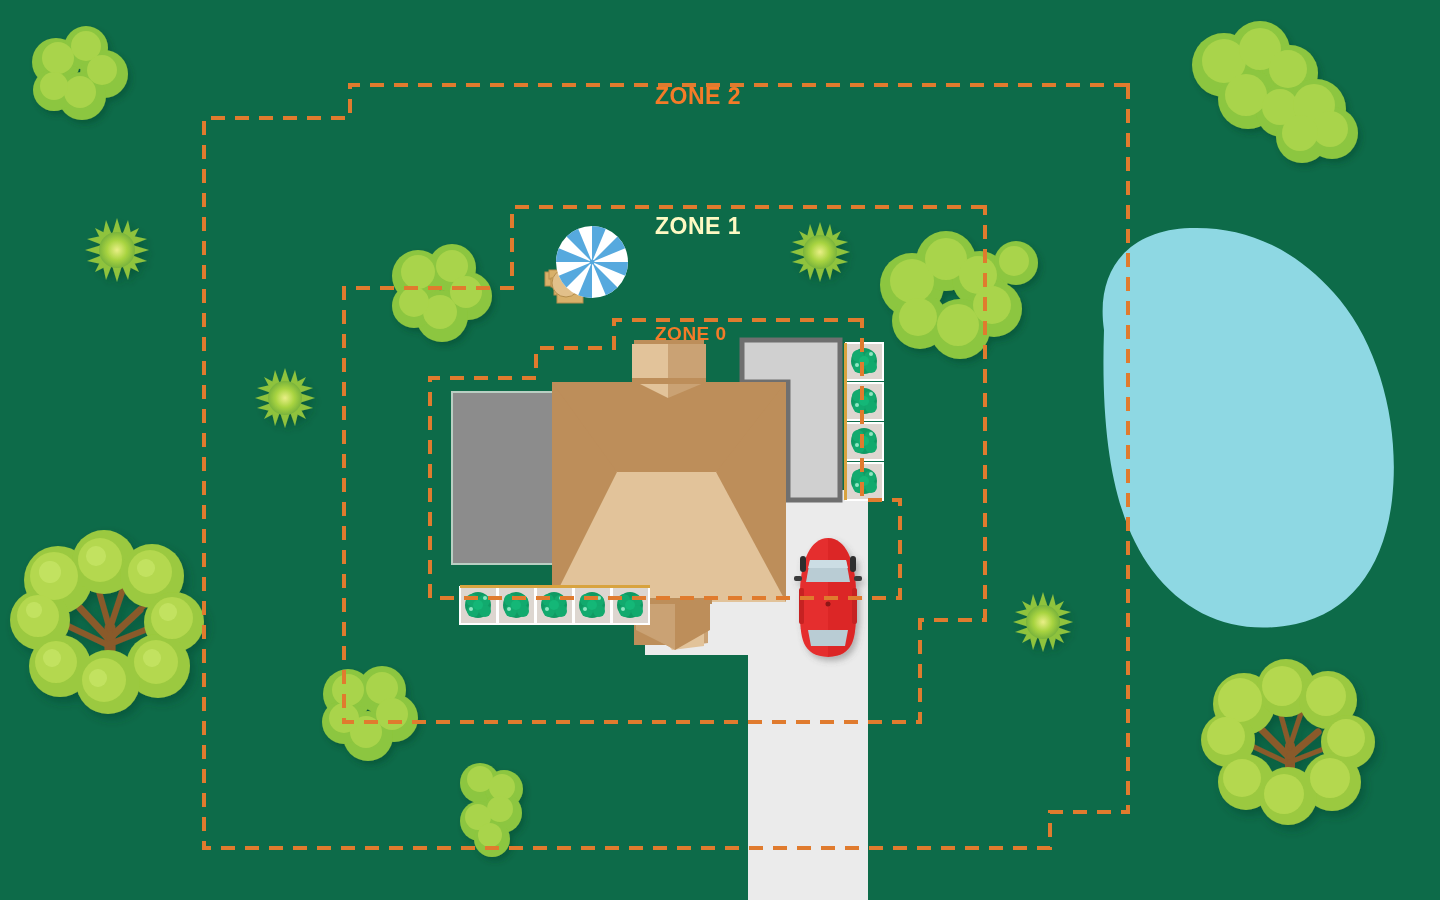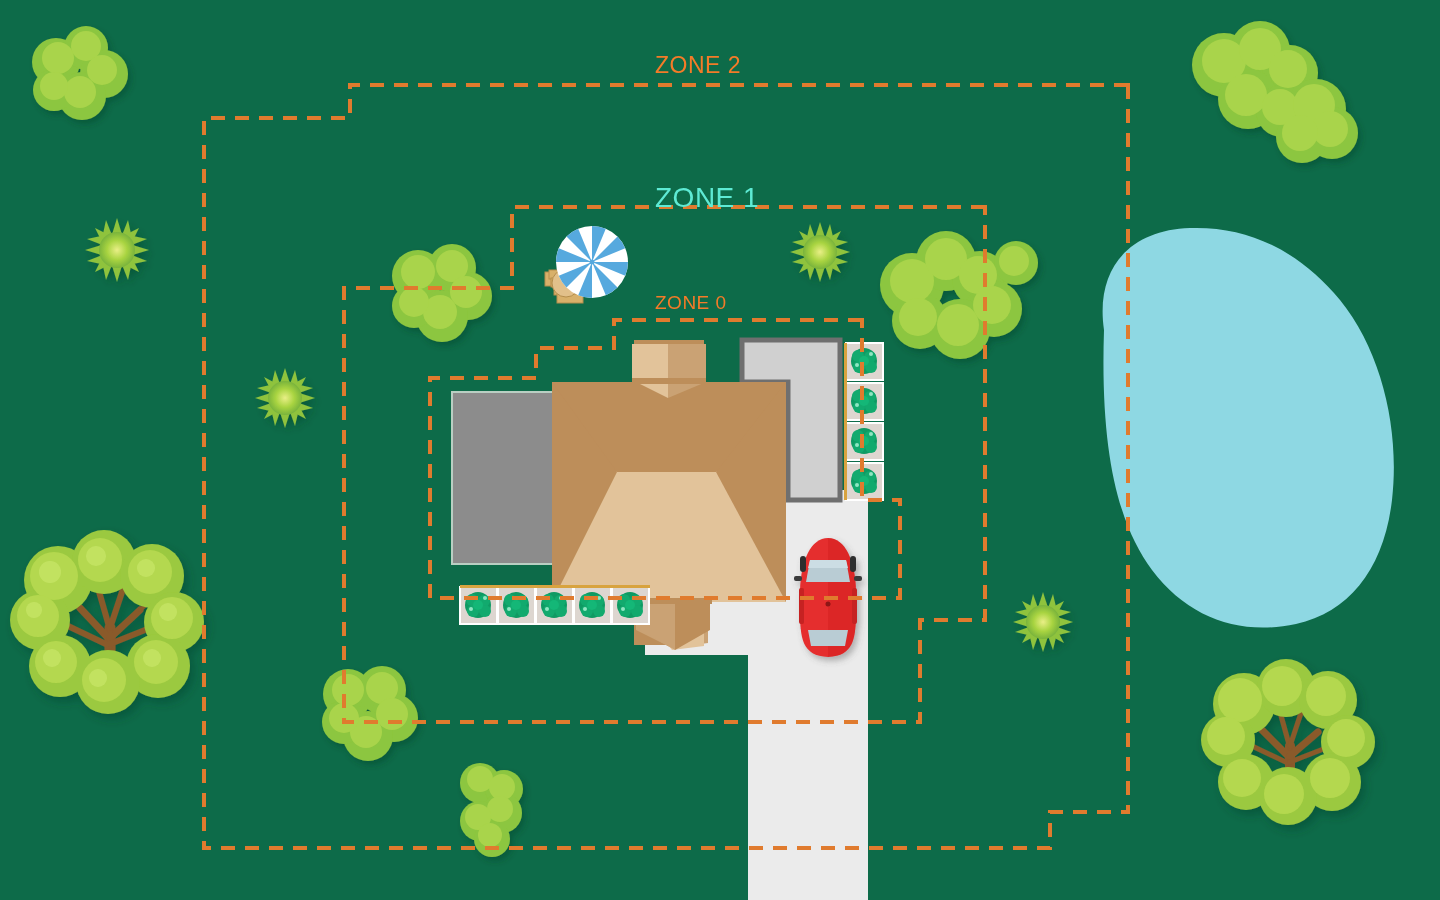--- a/index.html
+++ b/index.html
@@ -21,24 +21,25 @@
   #stage svg.layer {
     position: absolute;
     left: 0;
     top: 0;
     width: 1440px;
     height: 900px;
   }
   .zone-label {
     position: absolute;
     font-family: "Liberation Sans", sans-serif;
-    font-weight: normal;
+    font-weight: bold;
     letter-spacing: 0.5px;
     white-space: nowrap;
     user-select: none;
+    margin-top: 31px;
   }
 </style>
 </head>
 <body>
 
 <div id="stage">
 
   <svg class="layer" viewBox="0 0 1440 900">
     <defs>
       <radialGradient id="spikeGrad" cx="50%" cy="50%" r="50%">
@@ -618,17 +619,17 @@
       <path d="M1128 85 L350 85 L350 118 L204 118 L204 848 L1050 848 L1050 812 L1128 812 Z"></path>
 
       <path d="M985 207 L512 207 L512 288 L344 288 L344 722 L920 722 L920 620 L985 620 Z"></path>
 
       <path d="M862 320 L614 320 L614 348 L536 348 L536 378 L430 378 L430 598 L900 598 L900 500 L862 500 Z"></path>
     </g>
   </svg>
 
   <div class="zone-label" style="left:655px; top:52px; font-size:23px; color:#f47b28;">ZONE 2</div>
 
-  <div class="zone-label" style="left:655px; top:182px; font-size:28px; color:#5eead4;">ZONE 1</div>
+  <div class="zone-label" style="left:655px; top:182px; font-size:23px; color:#fef9c3;">ZONE 1</div>
 
   <div class="zone-label" style="left:655px; top:292px; font-size:19px; color:#f47b28;">ZONE 0</div>
 
 </div>
 
 </body></html>

